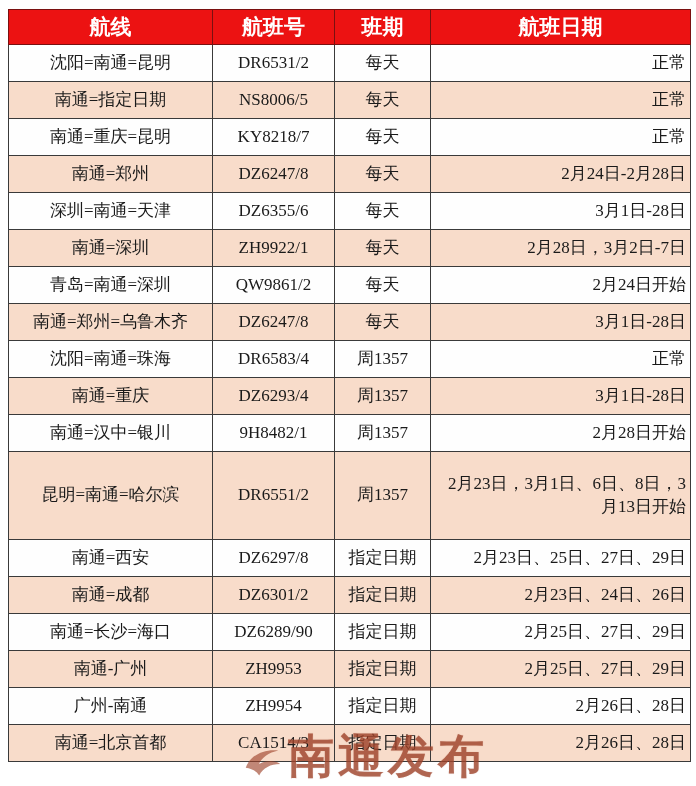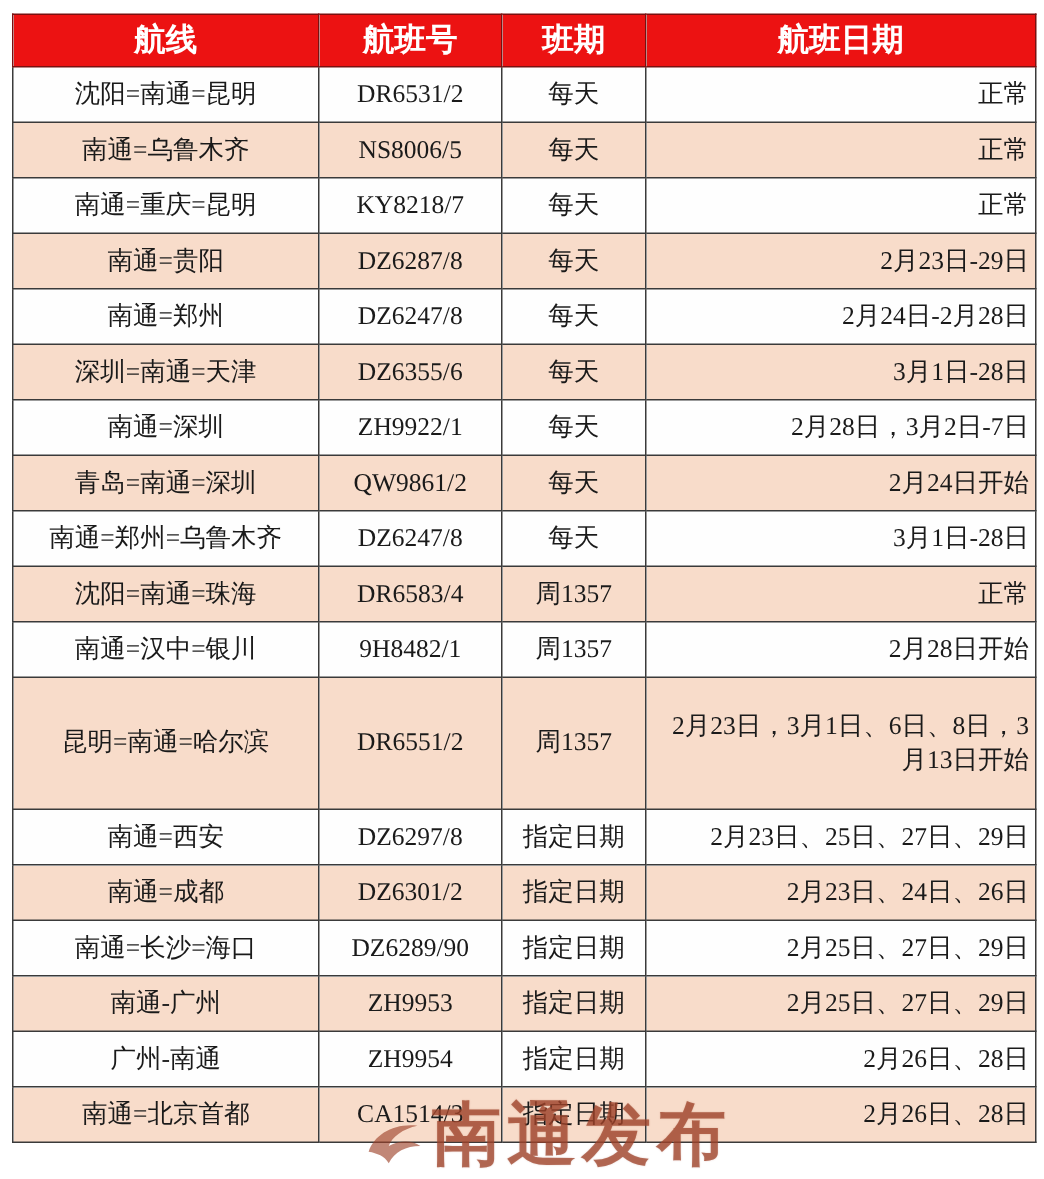--- a/index.html
+++ b/index.html
@@ -104,38 +104,32 @@
       </tr>
     </thead>
     <tbody>
       <tr>
         <td class="cell-center">沈阳=南通=昆明</td>
         <td class="cell-center">DR6531/2</td>
         <td class="cell-center">每天</td>
         <td class="cell-dates">正常</td>
       </tr>
       <tr>
-        <td class="cell-center">南通=乌鲁木齐</td>
+        <td class="cell-center">南通=指定日期</td>
         <td class="cell-center">NS8006/5</td>
         <td class="cell-center">每天</td>
         <td class="cell-dates">正常</td>
       </tr>
       <tr>
         <td class="cell-center">南通=重庆=昆明</td>
         <td class="cell-center">KY8218/7</td>
         <td class="cell-center">每天</td>
         <td class="cell-dates">正常</td>
       </tr>
       <tr>
-        <td class="cell-center">南通=贵阳</td>
-        <td class="cell-center">DZ6287/8</td>
-        <td class="cell-center">每天</td>
-        <td class="cell-dates">2月23日-29日</td>
-      </tr>
-      <tr>
         <td class="cell-center">南通=郑州</td>
         <td class="cell-center">DZ6247/8</td>
         <td class="cell-center">每天</td>
         <td class="cell-dates">2月24日-2月28日</td>
       </tr>
       <tr>
         <td class="cell-center">深圳=南通=天津</td>
         <td class="cell-center">DZ6355/6</td>
         <td class="cell-center">每天</td>
         <td class="cell-dates">3月1日-28日</td>
@@ -156,20 +150,26 @@
         <td class="cell-center">南通=郑州=乌鲁木齐</td>
         <td class="cell-center">DZ6247/8</td>
         <td class="cell-center">每天</td>
         <td class="cell-dates">3月1日-28日</td>
       </tr>
       <tr>
         <td class="cell-center">沈阳=南通=珠海</td>
         <td class="cell-center">DR6583/4</td>
         <td class="cell-center">周1357</td>
         <td class="cell-dates">正常</td>
+      </tr>
+      <tr>
+        <td class="cell-center">南通=重庆</td>
+        <td class="cell-center">DZ6293/4</td>
+        <td class="cell-center">周1357</td>
+        <td class="cell-dates">3月1日-28日</td>
       </tr>
       <tr>
         <td class="cell-center">南通=汉中=银川</td>
         <td class="cell-center">9H8482/1</td>
         <td class="cell-center">周1357</td>
         <td class="cell-dates">2月28日开始</td>
       </tr>
       <tr class="tall">
         <td class="cell-center">昆明=南通=哈尔滨</td>
         <td class="cell-center">DR6551/2</td>

